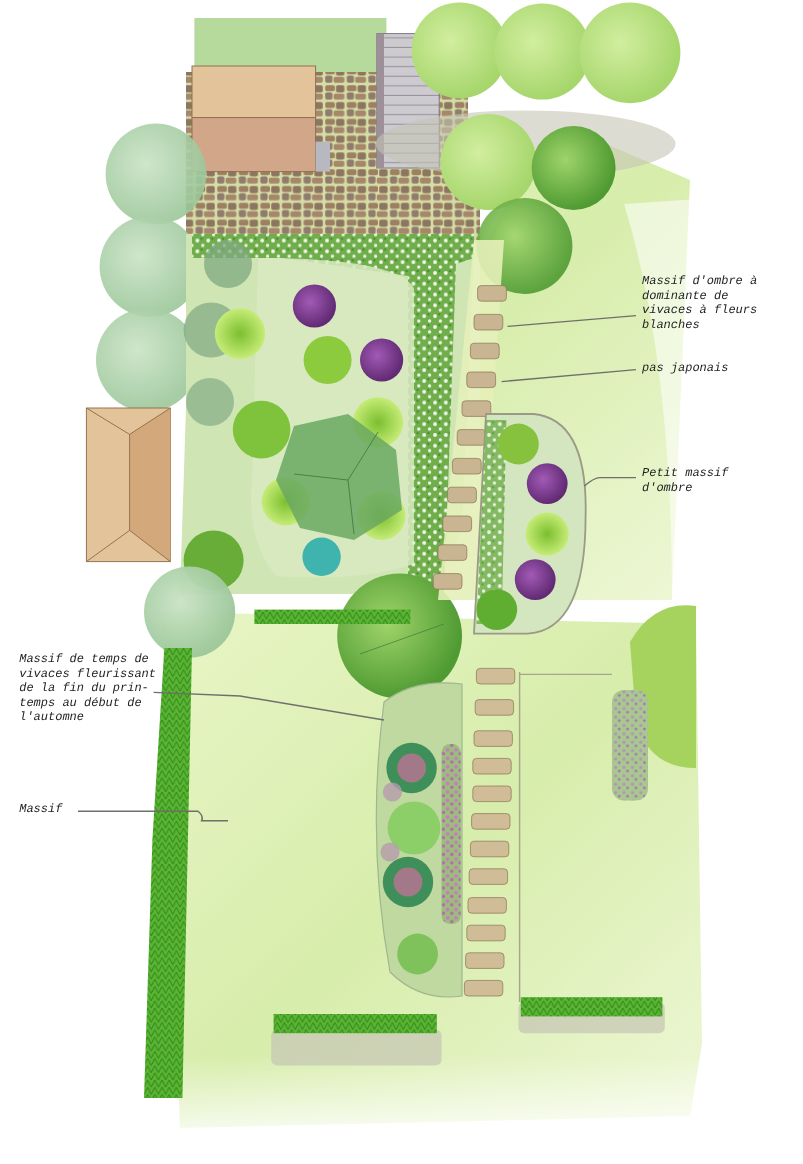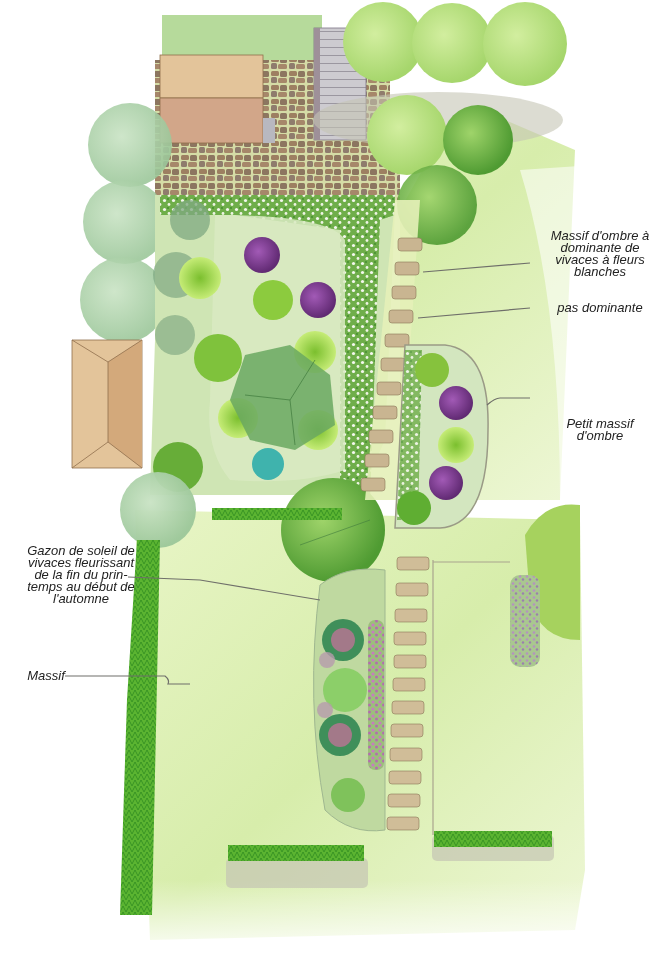--- a/index.html
+++ b/index.html
@@ -1,26 +1,25 @@
 <!DOCTYPE html>
 <html><head>
 <meta charset="utf-8">
 <style>
   html, body { margin: 0; padding: 0; background: #ffffff; }
   body { width: 669px; height: 970px; position: relative; overflow: hidden; font-family: "DejaVu Serif", serif; }
   #plan { position: absolute; left: 0; top: 0; width: 669px; height: 970px; }
   .label {
     position: absolute;
-    font-family: Liberation Sans, sans-serif;
+    font-family: Liberation Mono, monospace;
     font-style: italic;
-    font-size: 13px;
+    font-size: 10px;
     line-height: 12px;
     color: #222;
     white-space: pre-line;
-    text-align: center;
   }
 </style>
 </head>
 <body>
 
 <svg id="plan" viewBox="0 0 669 970" xmlns="http://www.w3.org/2000/svg">
   <defs>
     <linearGradient id="lawnGrad" x1="0" y1="0" x2="1" y2="1">
       <stop offset="0" stop-color="#e8f5c6"></stop>
       <stop offset="0.5" stop-color="#d7edab"></stop>
@@ -249,21 +248,21 @@
     <path d="M487 405 Q495 398 500 398 L530 398"></path>
     <path d="M128 577 L200 580 L320 600"></path>
     <path d="M65 676 L165 676 Q170 680 168 684 L190 684"></path>
   </g>
 </svg>
 
 <div class="label" style="left:535px; top:230px; width:130px;">Massif d'ombre à
 dominante de
 vivaces à fleurs
 blanches</div>
-<div class="label" style="left:535px; top:302px; width:130px;">pas dominante</div>
-<div class="label" style="left:535px; top:390px; width:130px;margin-top:28px;">Petit massif
+<div class="label" style="left:535px; top:302px; width:130px;">pas japonais</div>
+<div class="label" style="left:535px; top:390px; width:130px;">Petit massif
 d'ombre</div>
-<div class="label" style="left:16px; top:545px; width:130px;">Gazon de soleil de
+<div class="label" style="left:16px; top:545px; width:130px;">Massif de temps de
 vivaces fleurissant
 de la fin du prin-
 temps au début de
 l'automne</div>
 <div class="label" style="left:16px; top:670px; width:60px;">Massif</div>
 
 </body></html>

